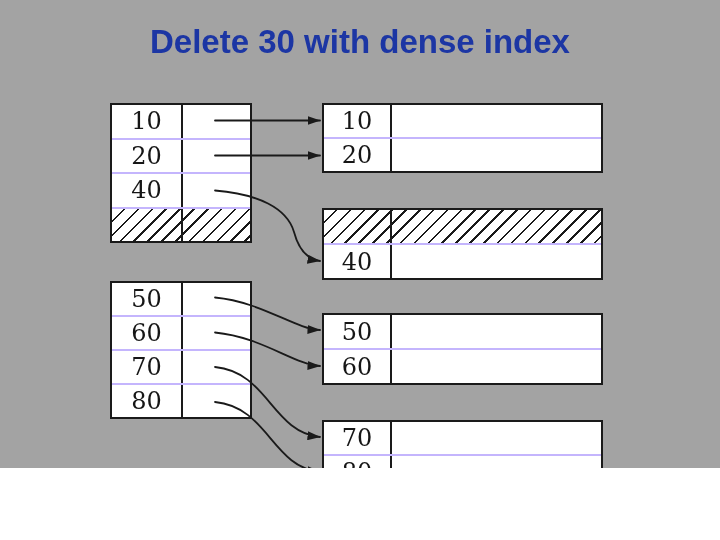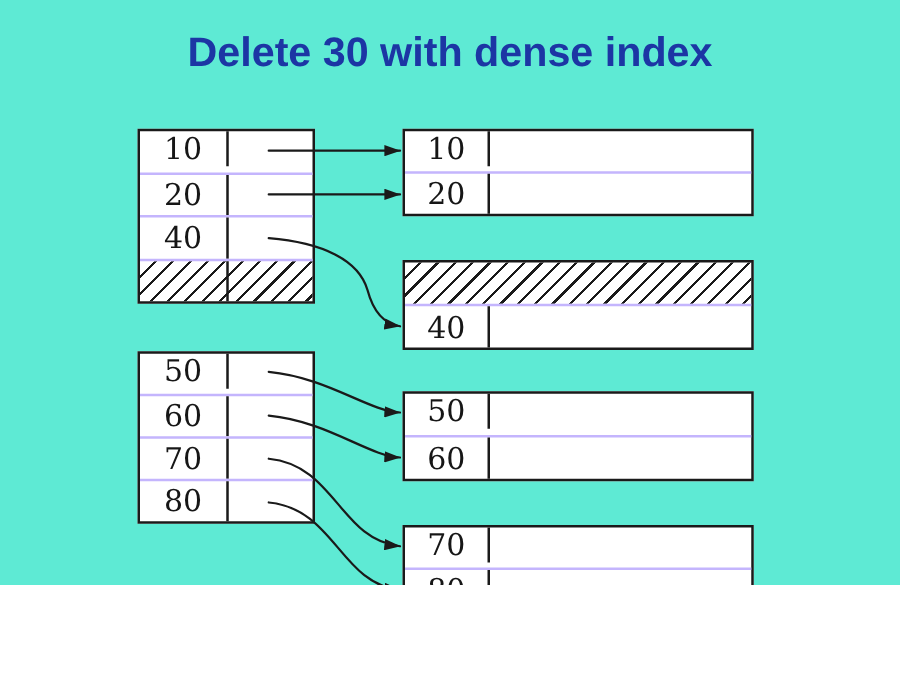--- a/index.html
+++ b/index.html
@@ -1,32 +1,32 @@
 <!DOCTYPE html>
 <html><head>
 <meta charset="utf-8">
 <style>
   html,body { margin:0; padding:0; background:#ffffff; }
   .slide {
     position:relative; width:720px; height:468px;
-    background:#5eead4; overflow:hidden;
+    background:#a3a3a3; overflow:hidden;
     font-family:"Liberation Sans", sans-serif;
   }
   .slide-title {
     position:absolute; left:0; top:22px; width:100%;
     text-align:center; font-weight:bold; font-size:33px; line-height:40px;
     color:#1c36a4; letter-spacing:0px;
   }
   .block {
     position:absolute; box-sizing:border-box;
     border:2px solid #1a1a1a; background:#ffffff;
     display:flex; flex-direction:column;
   }
   .row { flex:1; display:flex; min-height:0; border-top:2px solid #c4b5fd; }
-  .row:first-child { border-top:none;flex-direction:column; }
+  .row:first-child { border-top:none; }
   .hatched-row {
     background:repeating-linear-gradient(135deg,
       transparent 0px, transparent 8px, #1a1a1a 8px, #1a1a1a 9.8px);
   }
   .key {
     box-sizing:border-box; display:flex; align-items:center; justify-content:center;
     border-right:2px solid #1a1a1a;
     font-family:"DejaVu Serif", serif; font-size:24px; color:#161616;
   }
   .idx .key { width:71px; }

